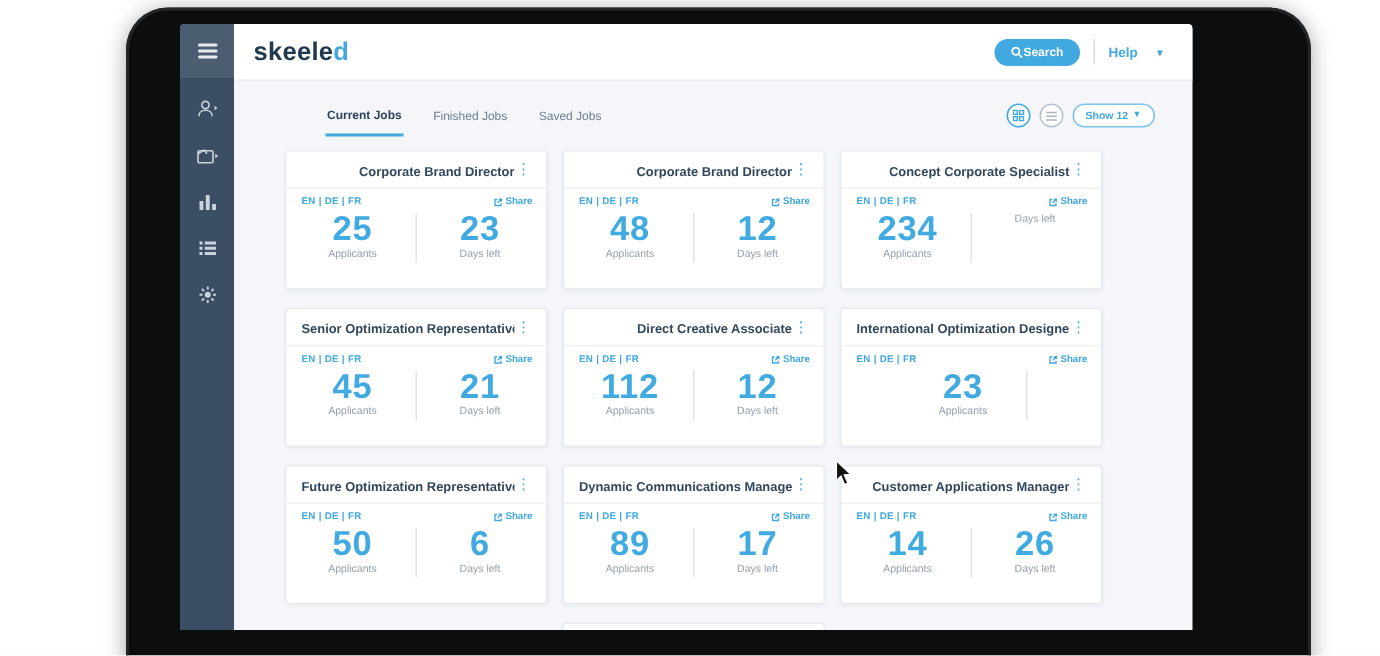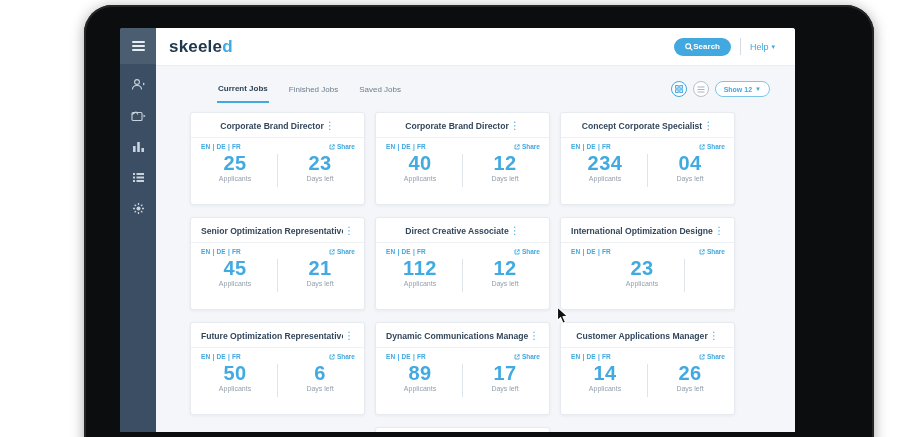--- a/index.html
+++ b/index.html
@@ -6,21 +6,21 @@
   html,body { width:920px; height:437px; }
   body { font-family:"Liberation Sans", sans-serif; background:#fff; }
   .stage { position:relative; width:920px; height:437px; overflow:hidden; background:#ffffff; }
 
   
   .device { position:absolute; left:84px; top:5px; width:790px; height:460px;
             background:#0c0d0f; border-radius:28px 28px 0 0;
             box-shadow: inset 0 0 0 2px #232528, 0 2px 14px rgba(0,0,0,.35); }
 
   
-  .screen { position:absolute; left:120px; top:28px; width:675px; height:404px;
+  .screen { position:absolute; left:120px; top:16px; width:675px; height:404px;
             background:#f4f6f9; overflow:hidden; display:flex;
             border-radius:3px 3px 0 0; }
 
   
   .sidebar { width:36px; background:#3c4e63; display:flex; flex-direction:column; flex-shrink:0; }
   .hamburger-slot { height:36px; background:#4b5d71; display:flex; align-items:center; justify-content:center; cursor:pointer; }
   .hamburger { display:flex; flex-direction:column; gap:2.5px; }
   .hamburger i { display:block; width:13px; height:1.6px; background:#e7ecf1; border-radius:1px; }
   .side-ic { height:31px; display:flex; align-items:center; justify-content:center; cursor:pointer; }
   .side-ic svg { display:block; }
@@ -32,21 +32,21 @@
   .header { height:38px; background:#fff; border-bottom:1px solid #e9edf1;
             display:flex; align-items:center; justify-content:space-between;
             padding:0 20px 0 13px; flex-shrink:0; }
   .logo { font-size:17px; font-weight:bold; color:#20394f; letter-spacing:.2px; }
   .logo .accent { color:#41a8e0; }
   .header-right { display:flex; align-items:center; gap:9px; }
   .search-btn { display:flex; align-items:center; gap:0; background:#41a8e0; color:#fff;
                 border:none; border-radius:10px; height:18px; padding:0 11px;
                 font-size:8px; font-weight:bold; cursor:pointer; font-family:inherit; }
   .hdr-div { width:1px; height:17px; background:#d5dde4; }
-  .help { display:flex; align-items:center; gap:3px; color:#41a8e0; font-size:9px; font-weight:normal; cursor:pointer; }
+  .help { display:flex; align-items:center; gap:13px; color:#41a8e0; font-size:9px; font-weight:bold; cursor:pointer; }
   .help .caret { font-size:7px; }
 
   
   .tabsbar { height:46px; display:flex; align-items:center; justify-content:space-between;
              padding:0 25px 0 13px; flex-shrink:0; }
   .tabs { display:flex; gap:19px; align-items:center; height:100%; }
   .tab { font-size:8px; color:#6d7d8e; cursor:pointer; padding:8px 1px; }
   .tab.active { color:#2e4257; font-weight:bold; border-bottom:2px solid #41a8e0;margin-left:48px; }
   .viewctl { display:flex; align-items:center; gap:6px; }
   .circle-ic { width:16px; height:16px; border-radius:50%; display:flex; align-items:center;
@@ -56,32 +56,32 @@
   .show-pill { display:flex; align-items:center; gap:3px; border:1px solid #7cc4ea; background:#fff;
                color:#41a8e0; font-size:7px; font-weight:bold; border-radius:9px;
                height:16px; padding:0 8px; cursor:pointer; font-family:inherit; }
   .show-pill .caret { font-size:6px; }
 
   
   .cards { margin-left:34px; width:545px; display:flex; flex-wrap:wrap;
            column-gap:10px; row-gap:12px; }
   .card { width:175px; height:93px; background:#fff; border:1px solid #e7ebef; border-radius:3px;
           box-shadow:0 1px 3px rgba(40,60,80,.06); cursor:pointer; }
-  .card-top { display:flex; justify-content:center; align-items:center;
+  .card-top { display:flex; justify-content:flex-end; align-items:center;
               padding:8px 9px 6px 10px; border-bottom:1px solid #eef1f4; }
   .card-title { font-size:8.6px; font-weight:bold; color:#33475c; white-space:nowrap; overflow:hidden; }
   .kebab { border:none; background:none; color:#41a8e0; font-size:10px; line-height:1;
            cursor:pointer; padding:0 1px; font-family:inherit; }
   .card-meta { display:flex; justify-content:space-between; align-items:center; padding:5px 9px 0 10px; }
   .langs { font-size:6.5px; font-weight:bold; color:#41a8e0; letter-spacing:.2px; }
   .share { display:flex; align-items:center; gap:2px; font-size:6.5px; font-weight:bold;
            color:#41a8e0; text-decoration:none; cursor:pointer; }
   .card-stats { display:flex; justify-content:center; margin-top:3px; }
   .stat { width:74px; text-align:center; display:flex; flex-direction:column; }
-  .num { font-size:20px; font-weight:bold; color:#41aae1; line-height:1; letter-spacing:.5px; }
+  .num { font-size:23px; font-weight:bold; color:#41aae1; line-height:1; letter-spacing:.5px; }
   .lbl { font-size:7px; color:#94a0ad; margin-top:2px; }
   .vdiv { width:1px; height:33px; background:#dfe4e9; margin:1px 5px 0; align-self:center; }
   .card.partial { height:20px; margin-left:auto; margin-right:auto; border-radius:3px 3px 0 0; }
 
   
   .cursor { position:absolute; left:556px; top:306px; pointer-events:none; }
 </style>
 </head>
 <body>
 
@@ -232,21 +232,21 @@
             <span class="langs">EN | DE | FR</span>
             <span class="share">
               <svg width="6" height="6" viewBox="0 0 6 6" fill="none" stroke="#41a8e0" stroke-width="0.9">
                   <path d="M2.5 1H1v4h4V3.5M3.5 0.8h1.7v1.7M5.2 0.8L2.8 3.2"></path>
                 </svg>
               <span>Share</span>
             </span>
           </div>
           <div class="card-stats">
             <div class="stat">
-                <span class="num">40</span>
+                <span class="num">48</span>
                 <span class="lbl">Applicants</span>
               </div>
             <span class="vdiv"></span>
             <div class="stat">
                 <span class="num">12</span>
                 <span class="lbl">Days left</span>
               </div>
           </div>
         </article>
 
@@ -264,21 +264,20 @@
               <span>Share</span>
             </span>
           </div>
           <div class="card-stats">
             <div class="stat">
                 <span class="num">234</span>
                 <span class="lbl">Applicants</span>
               </div>
             <span class="vdiv"></span>
             <div class="stat">
-                <span class="num">04</span>
                 <span class="lbl">Days left</span>
               </div>
           </div>
         </article>
 
         <article class="card">
           <div class="card-top">
             <span class="card-title">Senior Optimization Representative</span>
             <button class="kebab">⋮</button>
           </div>

